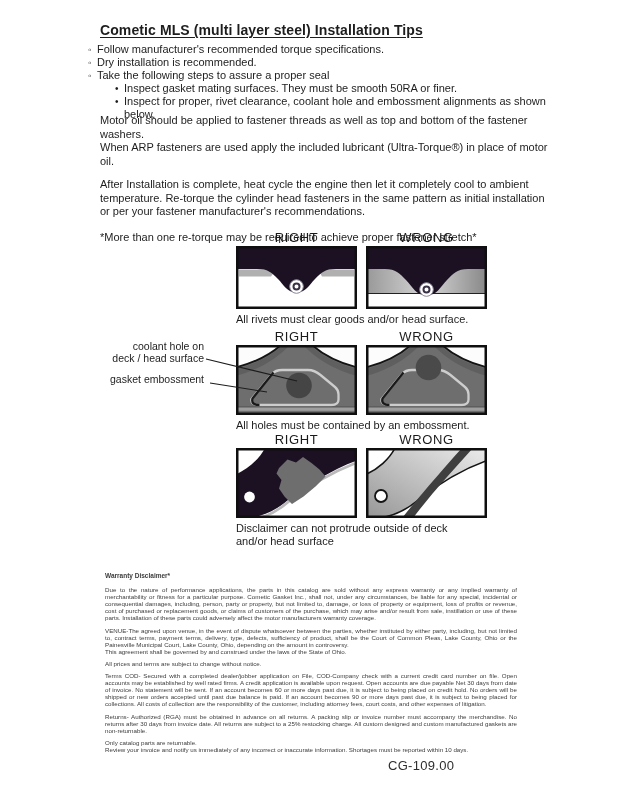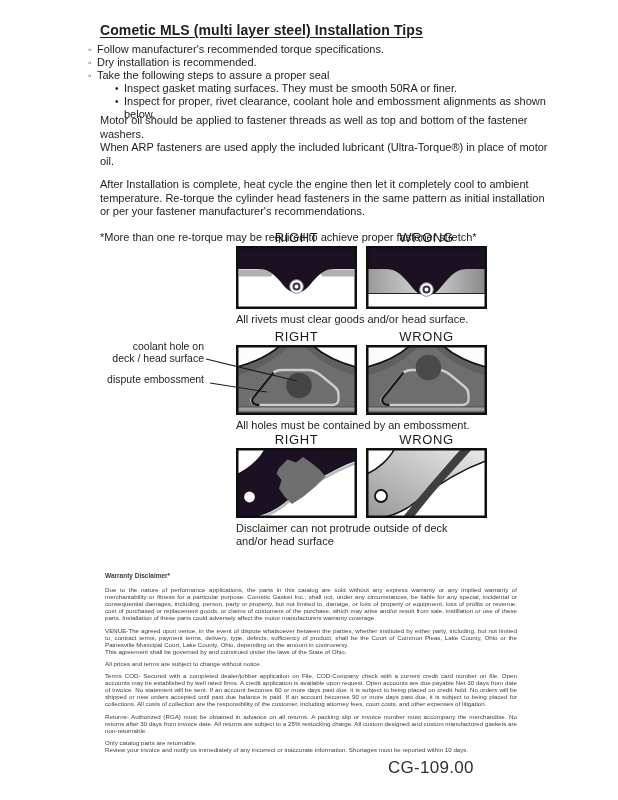--- a/index.html
+++ b/index.html
@@ -46,21 +46,21 @@
   .callouts .c2 { margin-top:10px; }
   .callout-lines { position:absolute; left:200px; top:350px; }
 
   
   .legal { position:absolute; left:105px; top:572px; width:412px;
            font-size:6.2px; line-height:7.1px; color:#3c3c3c; text-align:justify; }
   .legal p { margin:0 0 5px 0; white-space:pre-line; }
   .legal .heading { font-weight:bold; font-size:6.5px; margin-bottom:7px; text-align:left; }
 
   
-  .footer-code { position:absolute; left:388px; top:758px; font-size:17px;
+  .footer-code { position:absolute; left:388px; top:758px; font-size:13px;
                  letter-spacing:0.3px; color:#2e2e2e; }
 </style>
 </head>
 <body>
 
 <div class="page">
 
   <div class="title">Cometic MLS (multi layer steel) Installation Tips</div>
 
   <div class="bullets">
@@ -166,21 +166,21 @@
         <line x1="2" y1="62" x2="119" y2="62" stroke="#474747" stroke-width="0.8"></line>
         <rect x="1.25" y="1.25" width="118.5" height="67.5" fill="none" stroke="#0f0f0f" stroke-width="2.5"></rect>
       </svg>
     </div>
     <div class="dcaption">All holes must be contained by an embossment.</div>
   </div>
 
   <div class="callouts">
     <div class="c1">coolant hole on
 deck / head surface</div>
-    <div class="c2">dispute embossment</div>
+    <div class="c2">gasket embossment</div>
   </div>
   <svg class="callout-lines" width="110" height="50" viewBox="0 0 110 50">
     <line x1="6" y1="9" x2="97" y2="31" stroke="#1c1c1c" stroke-width="1.1"></line>
     <line x1="10" y1="33" x2="67" y2="42" stroke="#1c1c1c" stroke-width="1.1"></line>
   </svg>
 
   <div class="dblock" id="dblock-emboss">
     <div class="dlabels">
       <span class="dlabel">RIGHT</span>
       <span class="dlabel">WRONG</span>

